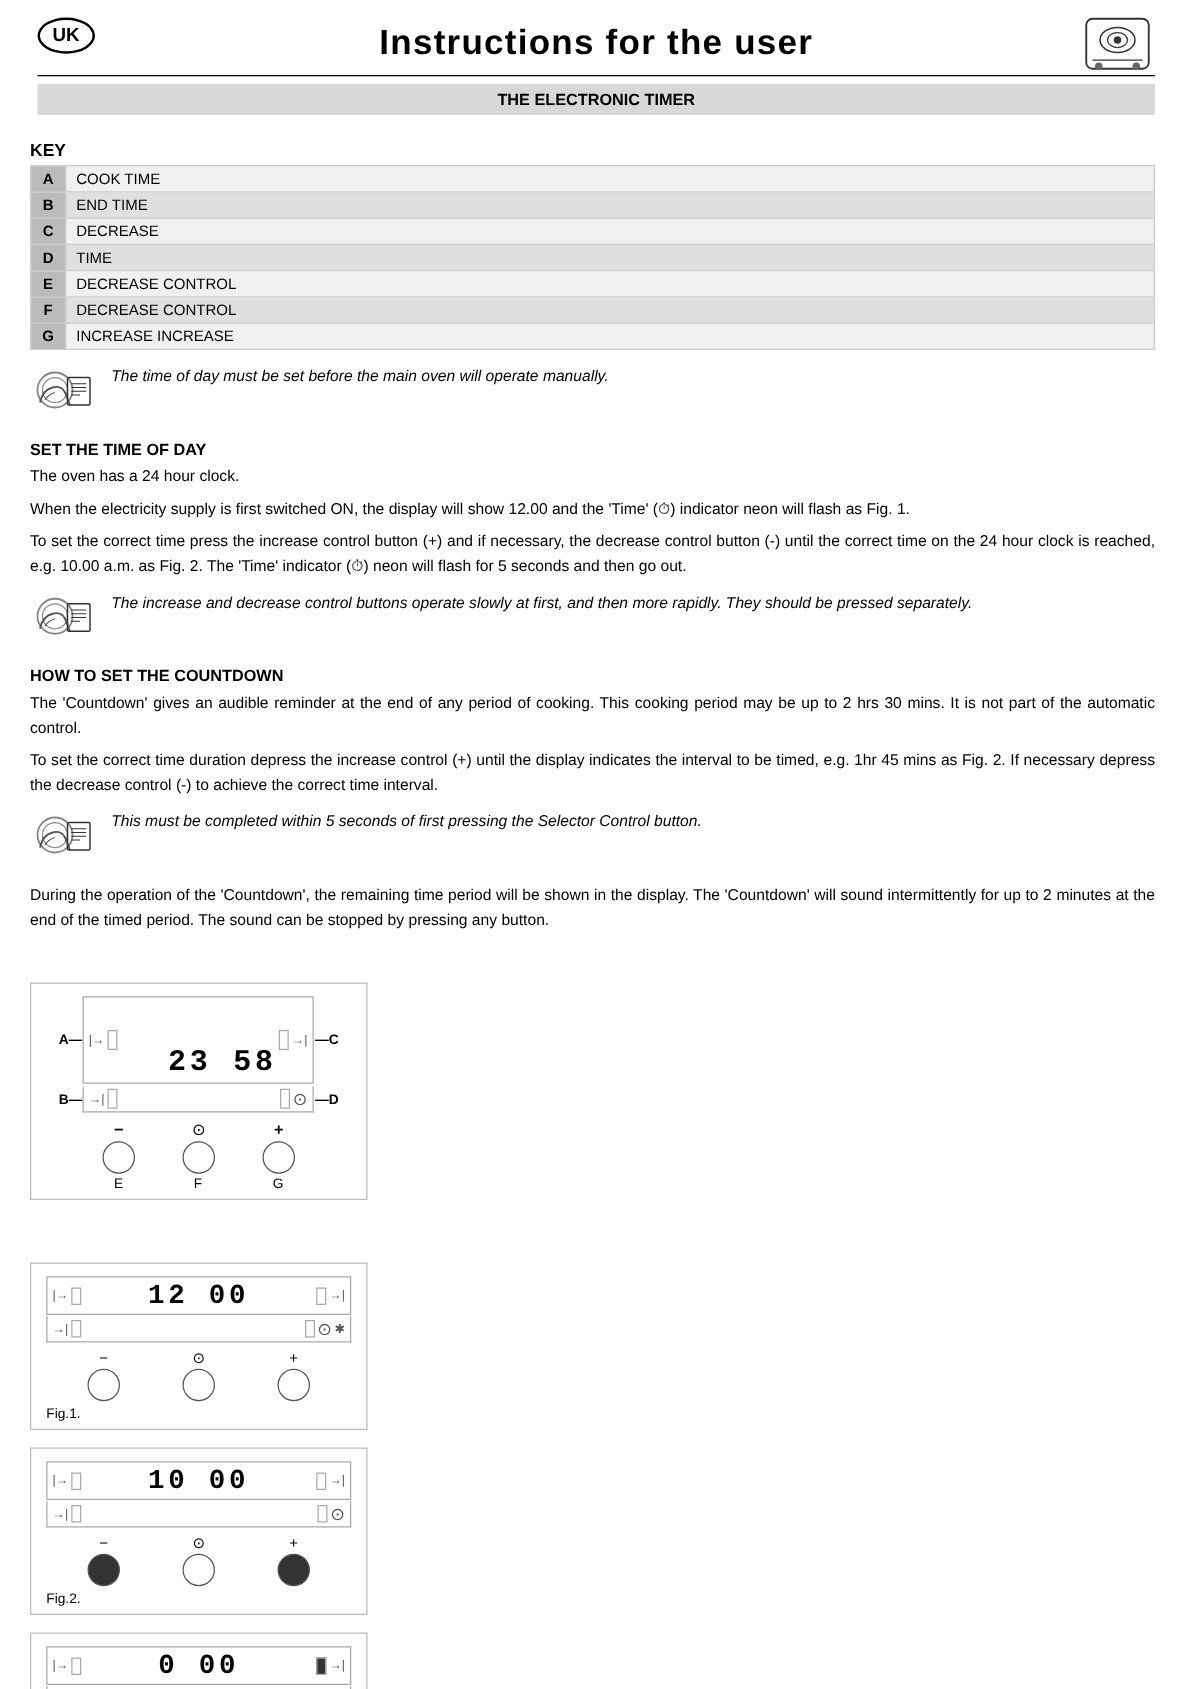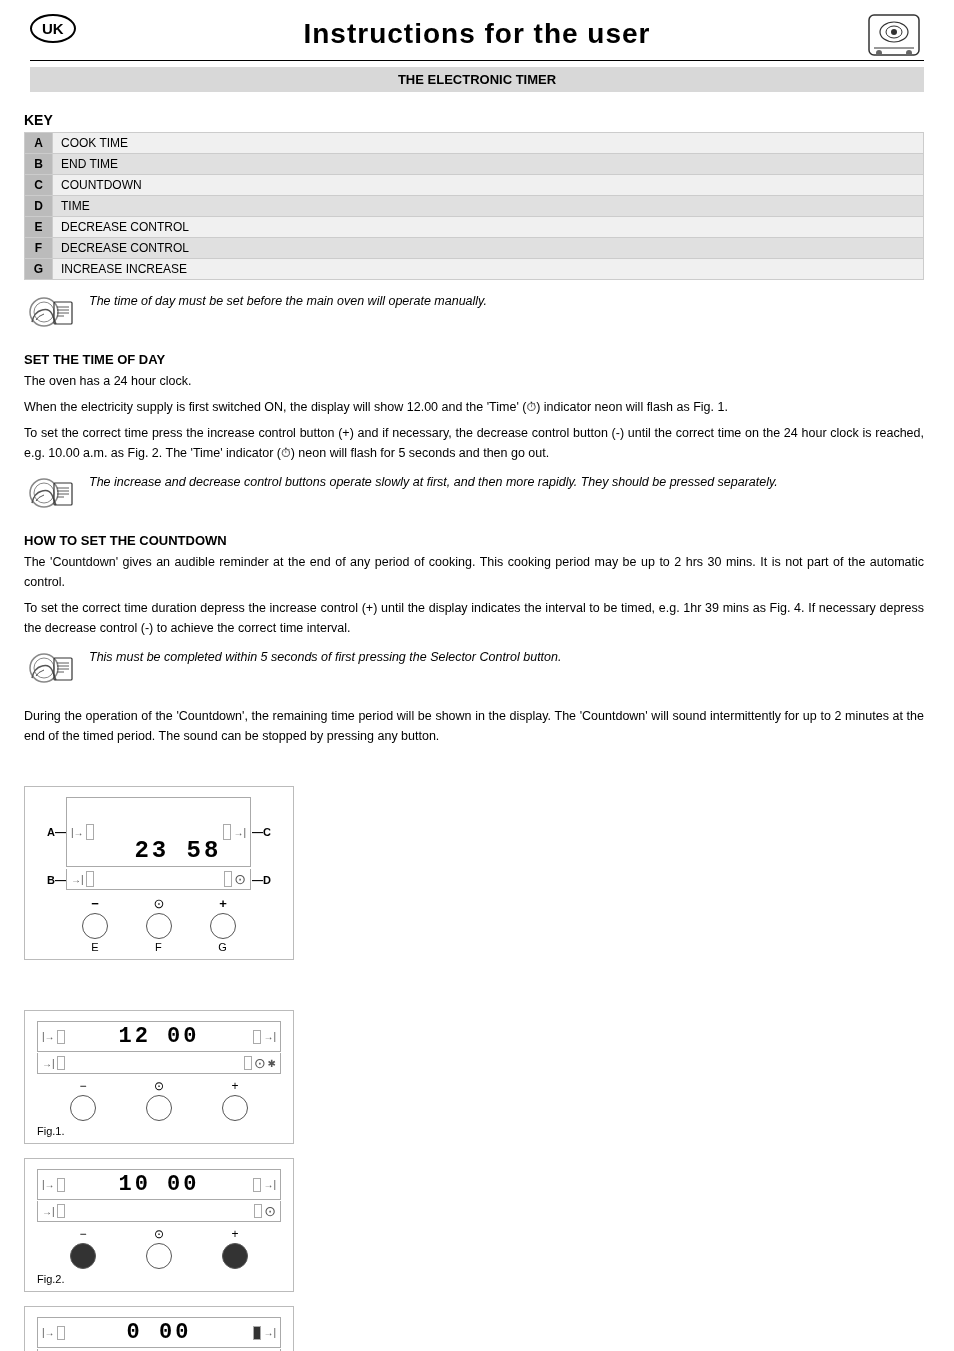--- a/index.html
+++ b/index.html
@@ -233,21 +233,21 @@
         <tr>
               <td class="key-letter">A</td>
               <td>COOK TIME</td>
             </tr>
             <tr>
               <td class="key-letter">B</td>
               <td>END TIME</td>
             </tr>
             <tr>
               <td class="key-letter">C</td>
-              <td>COUNTDOWN</td>
+              <td>DECREASE</td>
             </tr>
             <tr>
               <td class="key-letter">D</td>
               <td>TIME</td>
             </tr>
             <tr>
               <td class="key-letter">E</td>
               <td>DECREASE CONTROL</td>
             </tr>
             <tr>
@@ -296,21 +296,21 @@
             <line x1="33" y1="18" x2="45" y2="18" stroke="#333" stroke-width="0.8"></line>
             <line x1="33" y1="21" x2="45" y2="21" stroke="#333" stroke-width="0.8"></line>
             <line x1="33" y1="24" x2="40" y2="24" stroke="#333" stroke-width="0.8"></line>
           </svg>
         </div>
         <div class="note-text">The increase and decrease control buttons operate slowly at first, and then more rapidly. They should be pressed separately.</div>
       </div>
 
       <div class="section-heading">HOW TO SET THE COUNTDOWN</div>
       <div class="body-text">The 'Countdown' gives an audible reminder at the end of any period of cooking. This cooking period may be up to 2 hrs 30 mins. It is not part of the automatic control.</div>
-      <div class="body-text">To set the correct time duration depress the increase control (+) until the display indicates the interval to be timed, e.g. 1hr 39 mins as Fig. 4. If necessary depress the decrease control (-) to achieve the correct time interval.</div>
+      <div class="body-text">To set the correct time duration depress the increase control (+) until the display indicates the interval to be timed, e.g. 1hr 45 mins as Fig. 2. If necessary depress the decrease control (-) to achieve the correct time interval.</div>
 
       <div class="note-box">
         <div class="note-icon">
           <svg class="hand-icon-svg" viewBox="0 0 55 45" xmlns="http://www.w3.org/2000/svg">
             <circle cx="20" cy="20" r="14" fill="none" stroke="#888" stroke-width="1.5"></circle>
             <circle cx="20" cy="20" r="10" fill="none" stroke="#888" stroke-width="1"></circle>
             <path d="M8 30 Q10 20 18 18 Q25 16 28 22 L32 32" fill="none" stroke="#555" stroke-width="1.5"></path>
             <path d="M12 28 Q14 24 20 22" fill="none" stroke="#555" stroke-width="1"></path>
             <rect x="30" y="10" width="18" height="22" rx="1" fill="none" stroke="#333" stroke-width="1.2"></rect>
             <line x1="33" y1="15" x2="45" y2="15" stroke="#333" stroke-width="0.8"></line>

